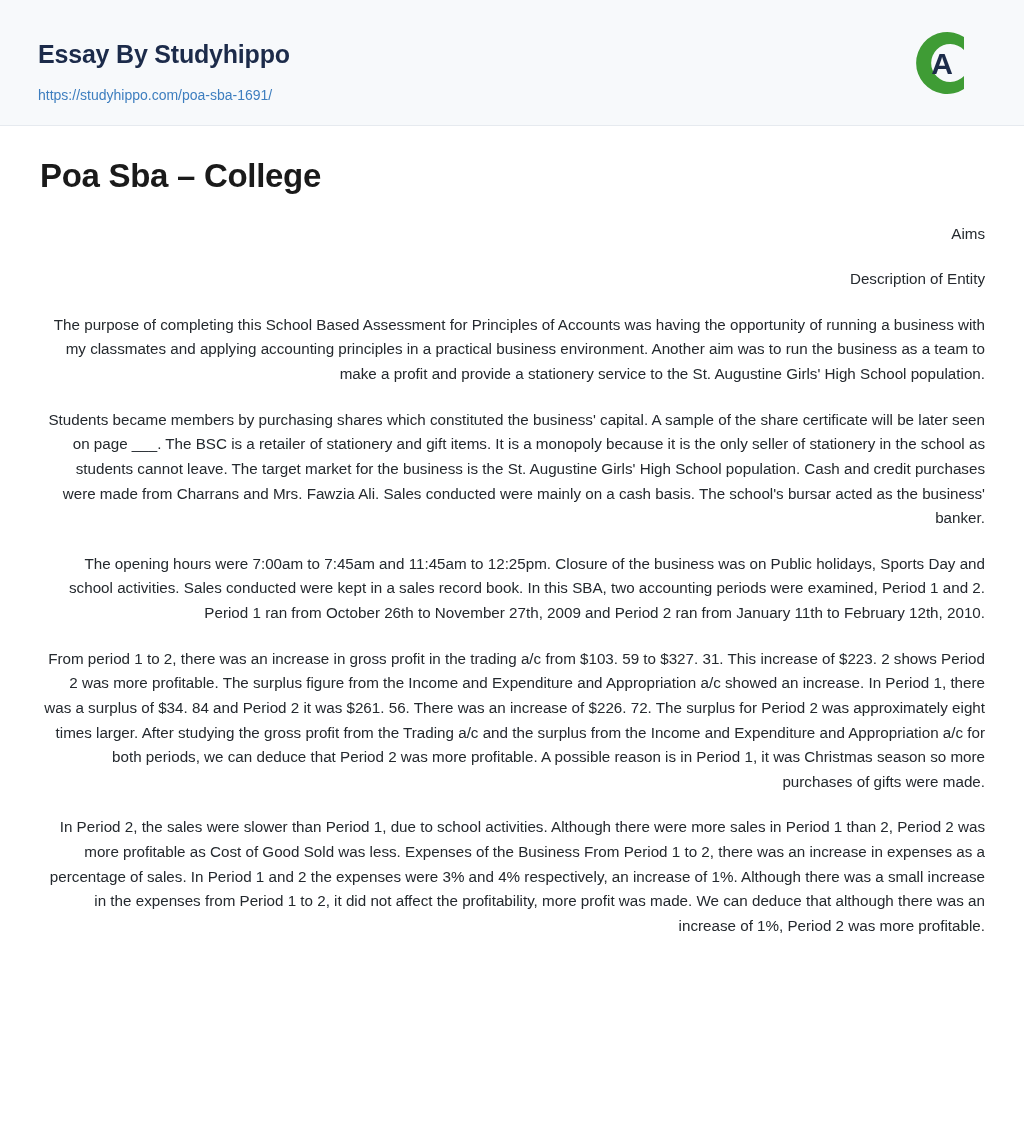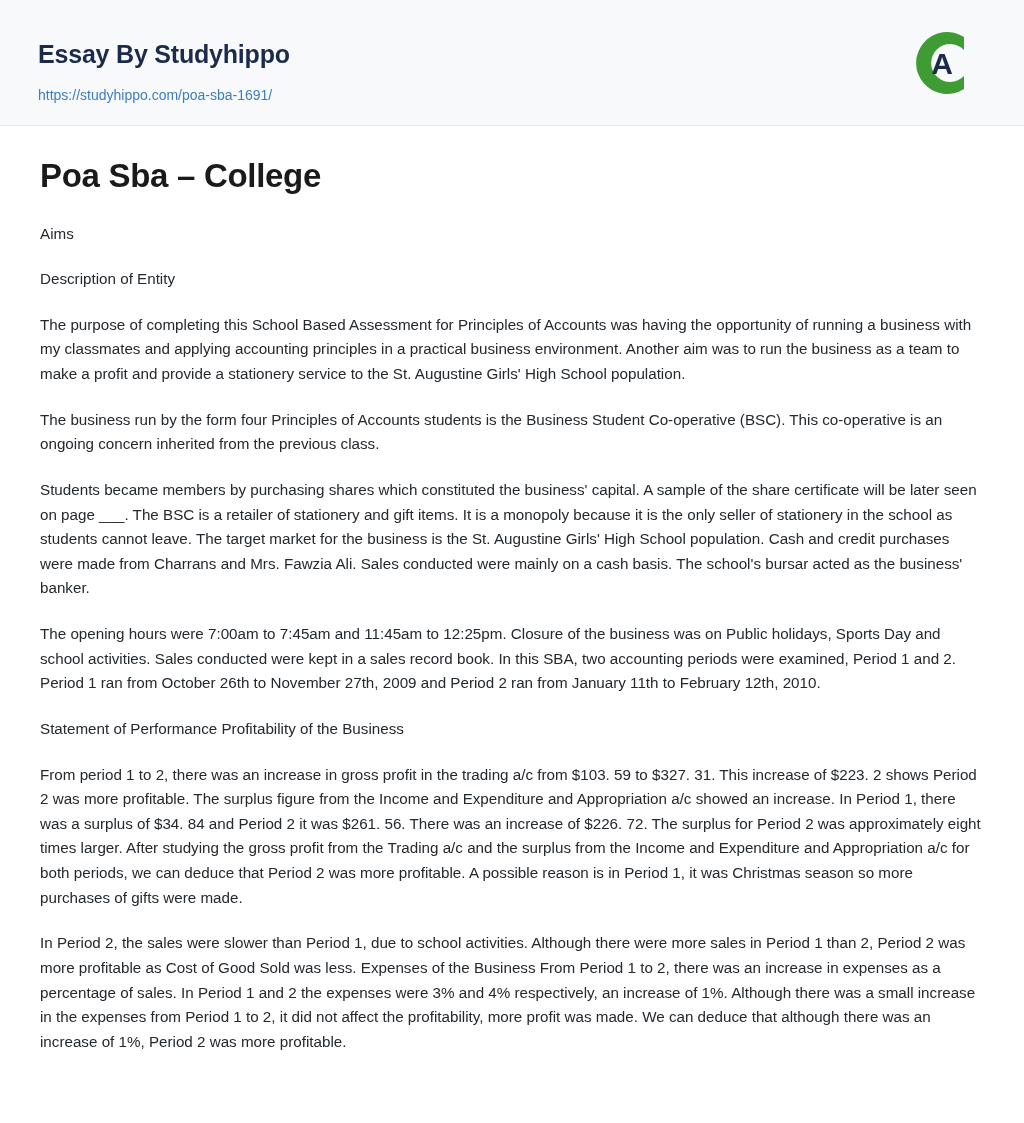--- a/index.html
+++ b/index.html
@@ -59,20 +59,21 @@
     font-weight: bold;
     color: #1a1a1a;
     margin: 0 0 26px 0;
     letter-spacing: -0.3px;
   }
   .body p {
     font-size: 15.2px;
     line-height: 1.62;
     color: #24292e;
     margin: 0 0 21px 0;
+    text-align: right;
   }
   .body p:last-child { margin-bottom: 16px; }
 </style>
 </head>
 <body>
 
 <div class="page">
 
   <div class="header">
     <div class="brand">
@@ -86,22 +87,20 @@
       </svg>
     </div>
   </div>
 
   <div class="article">
     <h1 class="title">Poa Sba – College</h1>
     <div class="body">
       <p>Aims</p>
       <p>Description of Entity</p>
       <p>The purpose of completing this School Based Assessment for Principles of Accounts was having the opportunity of running a business with my classmates and applying accounting principles in a practical business environment. Another aim was to run the business as a team to make a profit and provide a stationery service to the St. Augustine Girls' High School population.</p>
-      <p>The business run by the form four Principles of Accounts students is the Business Student Co-operative (BSC). This co-operative is an ongoing concern inherited from the previous class.</p>
       <p>Students became members by purchasing shares which constituted the business' capital. A sample of the share certificate will be later seen on page ___. The BSC is a retailer of stationery and gift items. It is a monopoly because it is the only seller of stationery in the school as students cannot leave. The target market for the business is the St. Augustine Girls' High School population. Cash and credit purchases were made from Charrans and Mrs. Fawzia Ali. Sales conducted were mainly on a cash basis. The school's bursar acted as the business' banker.</p>
       <p>The opening hours were 7:00am to 7:45am and 11:45am to 12:25pm. Closure of the business was on Public holidays, Sports Day and school activities. Sales conducted were kept in a sales record book. In this SBA, two accounting periods were examined, Period 1 and 2. Period 1 ran from October 26th to November 27th, 2009 and Period 2 ran from January 11th to February 12th, 2010.</p>
-      <p>Statement of Performance Profitability of the Business</p>
       <p>From period 1 to 2, there was an increase in gross profit in the trading a/c from $103. 59 to $327. 31. This increase of $223. 2 shows Period 2 was more profitable. The surplus figure from the Income and Expenditure and Appropriation a/c showed an increase. In Period 1, there was a surplus of $34. 84 and Period 2 it was $261. 56. There was an increase of $226. 72. The surplus for Period 2 was approximately eight times larger. After studying the gross profit from the Trading a/c and the surplus from the Income and Expenditure and Appropriation a/c for both periods, we can deduce that Period 2 was more profitable. A possible reason is in Period 1, it was Christmas season so more purchases of gifts were made.</p>
       <p>In Period 2, the sales were slower than Period 1, due to school activities. Although there were more sales in Period 1 than 2, Period 2 was more profitable as Cost of Good Sold was less. Expenses of the Business From Period 1 to 2, there was an increase in expenses as a percentage of sales. In Period 1 and 2 the expenses were 3% and 4% respectively, an increase of 1%. Although there was a small increase in the expenses from Period 1 to 2, it did not affect the profitability, more profit was made. We can deduce that although there was an increase of 1%, Period 2 was more profitable.</p>
     </div>
   </div>
 
 </div>
 
 </body></html>

